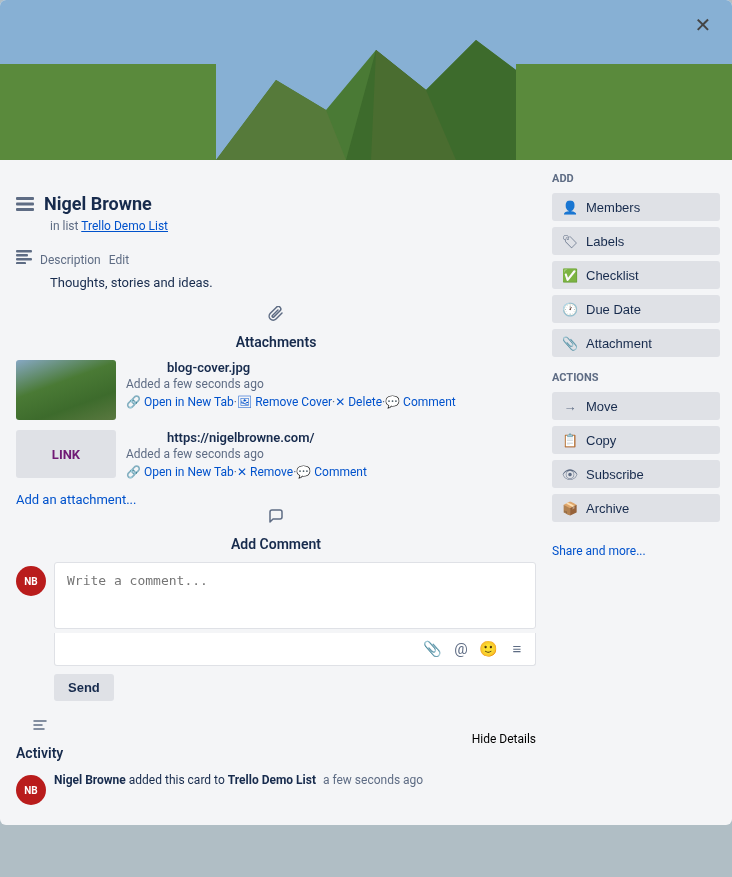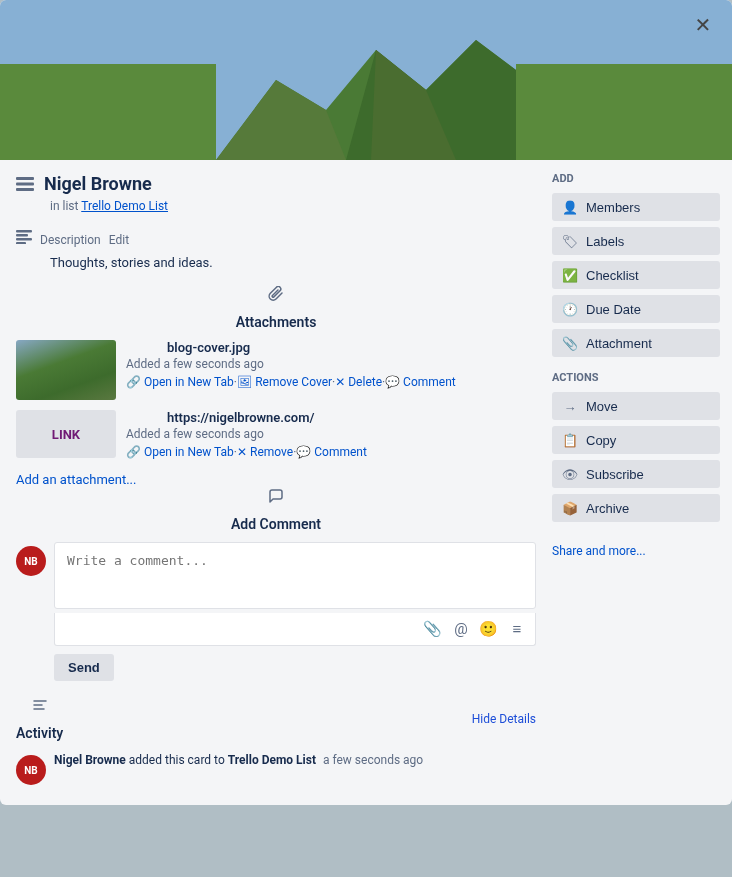--- a/index.html
+++ b/index.html
@@ -2,21 +2,21 @@
 <html><head>
   <meta charset="utf-8">
   <style>
     * { box-sizing: border-box; margin: 0; padding: 0; }
     body { font-family: -apple-system, BlinkMacSystemFont, 'Segoe UI', Roboto, sans-serif; background: #b0bec5; display: flex; justify-content: center; align-items: flex-start; min-height: 100vh; }
     .modal { width: 732px; background: #f4f5f7; border-radius: 6px; overflow: hidden; position: relative; }
     .cover-image { width: 100%; height: 160px; background: linear-gradient(180deg, #87b0d4 0%, #87b0d4 40%, #5a8a3c 40%, #5a8a3c 100%); position: relative; overflow: hidden; }
     .mountain-shape { position: absolute; bottom: 0; left: 50%; transform: translateX(-50%); width: 300px; height: 160px; }
     .close-btn { position: absolute; top: 10px; right: 14px; background: none; border: none; font-size: 20px; cursor: pointer; color: #444; z-index: 10; width: 30px; height: 30px; display: flex; align-items: center; justify-content: center; border-radius: 3px; }
     .modal-body { display: flex; gap: 0; padding: 12px 12px 20px 16px; }
-    .main-col { flex: 1; padding-right: 16px; }
+    .main-col { flex: 1; padding-right: 16px; margin-top: 20px; }
     .side-col { width: 168px; flex-shrink: 0; }
     .card-title-row { display: flex; align-items: flex-start; gap: 10px; margin-bottom: 4px; }
     .card-icon { margin-top: 4px; color: #555; flex-shrink: 0; }
     .card-title { font-size: 18px; font-weight: 700; color: #172b4d; line-height: 1.3; }
     .card-list-info { font-size: 12px; color: #5e6c84; margin-left: 34px; margin-bottom: 14px; }
     .card-list-info a { color: #0052cc; text-decoration: underline; cursor: pointer; }
     .section-label { font-size: 12px; color: #5e6c84; margin-bottom: 4px; }
     .description-text { font-size: 13px; color: #172b4d; margin-left: 34px; margin-bottom: 16px; }
     .description-label { margin-left: 0; margin-bottom: 2px; }
     .section-header { display: flex; align-items: center; gap: 8px; margin-bottom: 10px; flex-direction: column; }
@@ -36,21 +36,21 @@
     .comment-section { margin-bottom: 16px; }
     .comment-input-row { display: flex; gap: 8px; align-items: flex-start; }
     .avatar { width: 30px; height: 30px; border-radius: 50%; background: #b91c1c; color: white; font-size: 10px; font-weight: 700; display: flex; align-items: center; justify-content: center; flex-shrink: 0; margin-top: 4px; }
     .comment-input-area { flex: 1; }
     .comment-textarea { width: 100%; border: 1px solid #dfe1e6; border-radius: 3px; padding: 10px 12px; font-size: 13px; color: #172b4d; resize: none; background: white; min-height: 60px; outline: none; }
     .comment-toolbar { display: flex; justify-content: flex-end; gap: 8px; padding: 6px 8px; border: 1px solid #dfe1e6; border-top: none; background: white; border-radius: 0 0 3px 3px; }
     .comment-tool-icon { color: #5e6c84; cursor: pointer; font-size: 15px; width: 20px; height: 20px; display: flex; align-items: center; justify-content: center; }
     .send-btn { background: #dfe1e6; border: none; border-radius: 3px; padding: 6px 14px; font-size: 13px; font-weight: 600; color: #172b4d; cursor: pointer; margin-top: 8px; margin-left: 38px; }
     .activity-section { margin-top: 10px; }
     .activity-header { display: flex; justify-content: space-between; align-items: center; margin-bottom: 10px; }
-    .hide-details-link { font-size: 12px; color: #1d4ed8; cursor: pointer; text-decoration: none; }
+    .hide-details-link { font-size: 12px; color: #000000; cursor: pointer; text-decoration: none; }
     .activity-item { display: flex; gap: 8px; align-items: flex-start; font-size: 12px; color: #172b4d; }
     .activity-text { line-height: 1.5; }
     .activity-text strong { font-weight: 700; }
     .activity-time { color: #5e6c84; margin-left: 4px; }
     
     .side-section-label { font-size: 11px; font-weight: 700; color: #5e6c84; text-transform: uppercase; margin-bottom: 8px; margin-top: 14px; }
     .side-section-label:first-child { margin-top: 0; }
     .side-btn { width: 100%; background: #dfe1e6; border: none; border-radius: 3px; padding: 6px 10px; font-size: 13px; color: #172b4d; text-align: left; cursor: pointer; display: flex; align-items: center; gap: 8px; margin-bottom: 6px; font-weight: 400; }
     .side-btn-icon { width: 16px; height: 16px; display: flex; align-items: center; justify-content: center; flex-shrink: 0; color: #5e6c84; font-size: 13px; }
     .share-more-link { font-size: 12px; color: #0052cc; cursor: pointer; text-decoration: none; margin-top: 22px; display: block; }

